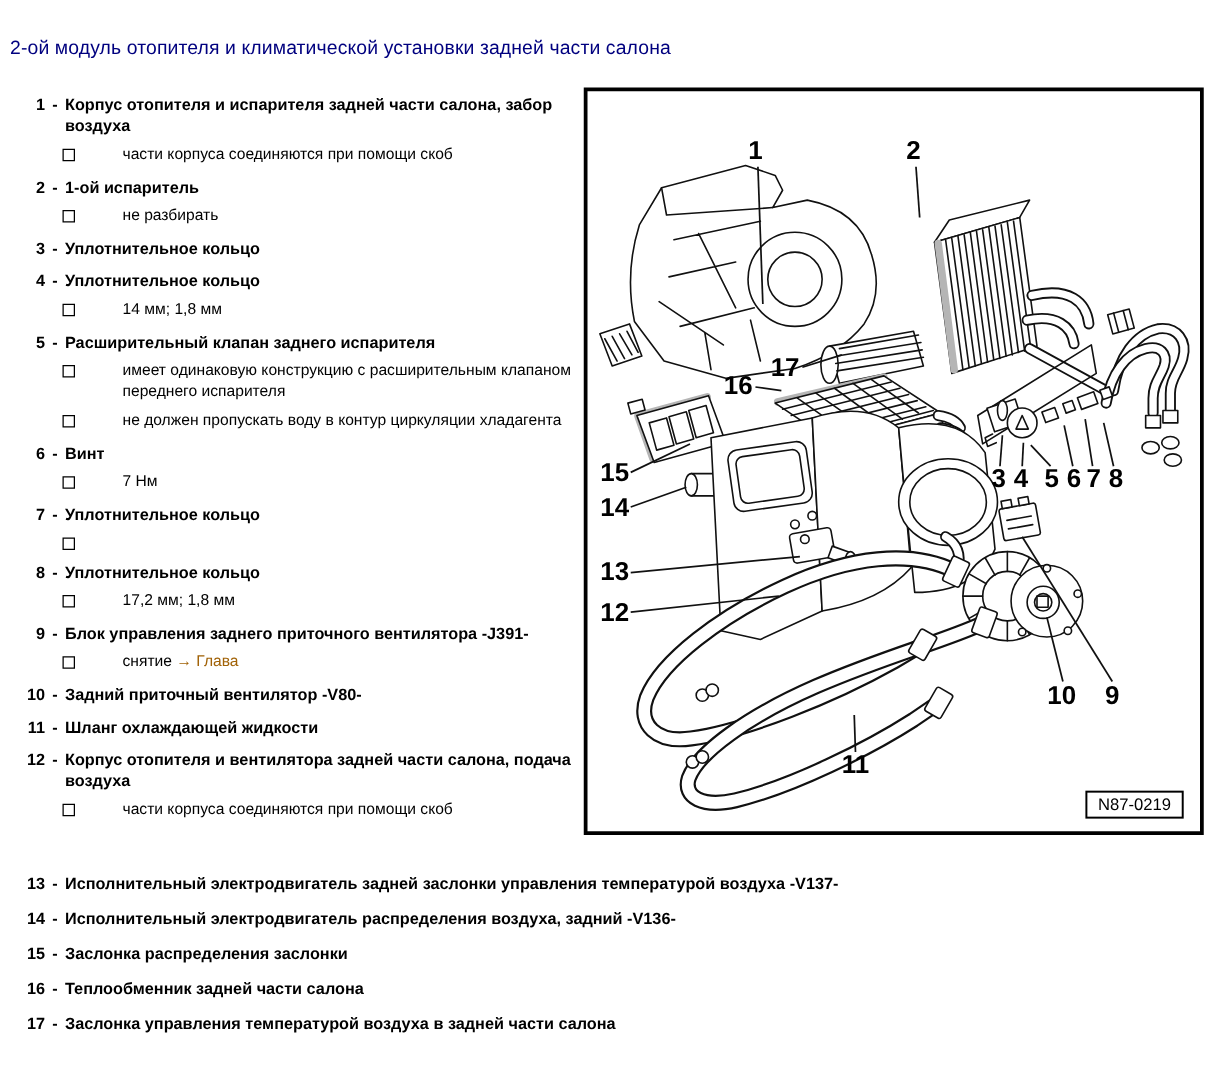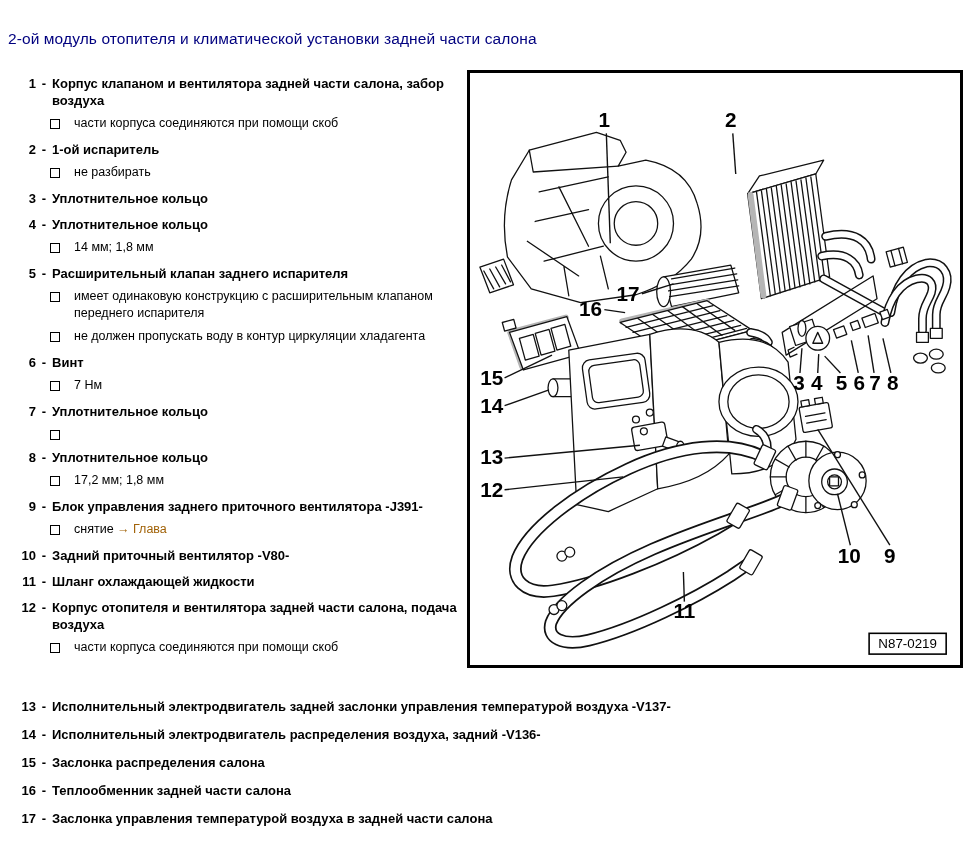--- a/index.html
+++ b/index.html
@@ -8,21 +8,21 @@
 
   .title{position:absolute;left:8px;top:30px;font-size:15.5px;font-weight:normal;
          color:#00007f;letter-spacing:.1px;white-space:nowrap;}
 
   
   #legend-left{position:absolute;left:10px;top:66px;width:452px;}
   .li-item{display:flex;margin-top:9px;font-weight:bold;font-size:13px;line-height:17px;}
   .li-num{flex:0 0 26px;text-align:right;}
   .li-dash{flex:0 0 16px;text-align:center;}
   .li-txt{flex:1;}
-  .li-sub{display:flex;margin-top:6px;padding-left:40px;font-size:12.5px;line-height:17px;}
+  .li-sub{display:flex;margin-top:6px;padding-left:40px;font-size:12.5px;line-height:17px;gap:24px;}
   .sq{flex:0 0 8px;width:8px;height:8px;border:1px solid #000;margin:4px 14px 0 0;}
   .li-subtxt{flex:1;}
   .red{color:#a16207;text-align:center;}
 
   
   #legend-bottom{position:absolute;left:10px;top:698px;width:952px;}
   .lb-item{display:flex;margin-bottom:11px;font-weight:bold;font-size:13px;line-height:17px;}
 
   
   #diagram{position:absolute;left:467px;top:70px;width:490px;height:592px;
@@ -43,21 +43,21 @@
 </style>
 </head>
 <body>
 
 <div class="title">2-ой модуль отопителя и климатической установки задней части салона</div>
 
 <div id="legend-left">
     <div class="li-item">
       <span class="li-num">1</span>
       <span class="li-dash">-</span>
-      <span class="li-txt">Корпус клапаном и вентилятора задней части салона, забор воздуха</span>
+      <span class="li-txt">Корпус отопителя и испарителя задней части салона, забор воздуха</span>
     </div>
     <div class="li-sub">
       <span class="sq"></span>
       <span class="li-subtxt">части корпуса соединяются при помощи скоб</span>
     </div>
     <div class="li-item">
       <span class="li-num">2</span>
       <span class="li-dash">-</span>
       <span class="li-txt">1-ой испаритель</span>
     </div>
@@ -375,21 +375,21 @@
       <span class="li-txt">Исполнительный электродвигатель задней заслонки управления температурой воздуха -V137-</span>
     </div>
     <div class="lb-item">
       <span class="li-num">14</span>
       <span class="li-dash">-</span>
       <span class="li-txt">Исполнительный электродвигатель распределения воздуха, задний -V136-</span>
     </div>
     <div class="lb-item">
       <span class="li-num">15</span>
       <span class="li-dash">-</span>
-      <span class="li-txt">Заслонка распределения салона</span>
+      <span class="li-txt">Заслонка распределения заслонки</span>
     </div>
     <div class="lb-item">
       <span class="li-num">16</span>
       <span class="li-dash">-</span>
       <span class="li-txt">Теплообменник задней части салона</span>
     </div>
     <div class="lb-item">
       <span class="li-num">17</span>
       <span class="li-dash">-</span>
       <span class="li-txt">Заслонка управления температурой воздуха в задней части салона</span>

